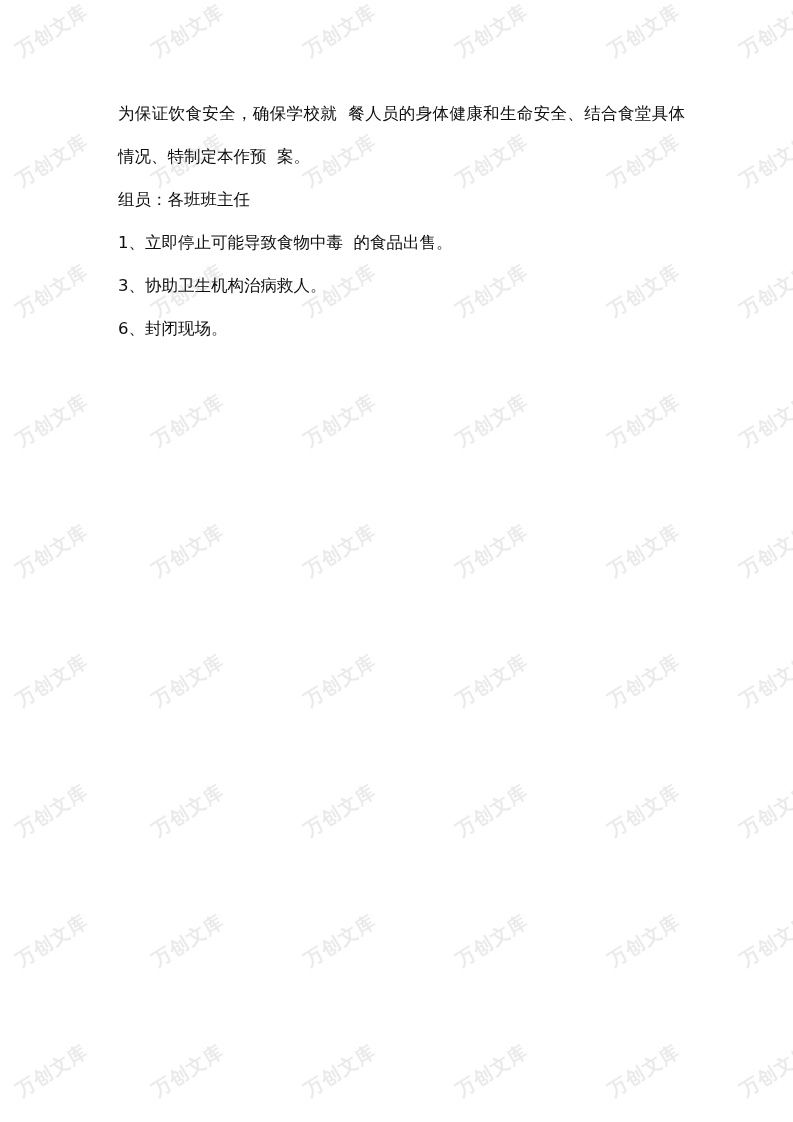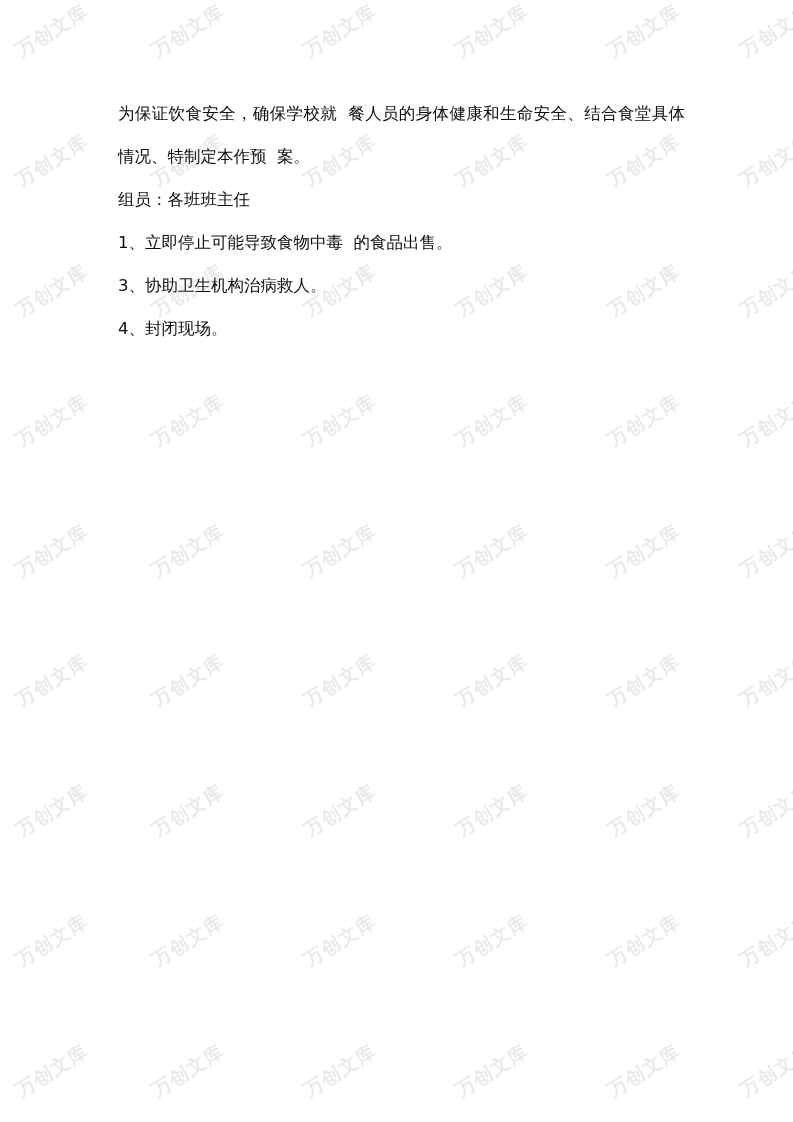--- a/index.html
+++ b/index.html
@@ -57,21 +57,21 @@
 </head>
 <body>
 
 <div class="page">
 
   <div class="doc">
     <p class="para">为保证饮食安全，确保学校就  餐人员的身体健康和生命安全、结合食堂具体情况、特制定本作预  案。</p>
     <p class="para">组员：各班班主任</p>
     <p class="para">1、立即停止可能导致食物中毒  的食品出售。</p>
     <p class="para">3、协助卫生机构治病救人。</p>
-    <p class="para">4、封闭现场。</p>
+    <p class="para">6、封闭现场。</p>
   </div>
 
   <div class="watermark-layer">
       <span class="wm" style="left: 12px; top: 18px;">万创文库</span>
       <span class="wm" style="left: 148px; top: 18px;">万创文库</span>
       <span class="wm" style="left: 300px; top: 18px;">万创文库</span>
       <span class="wm" style="left: 452px; top: 18px;">万创文库</span>
       <span class="wm" style="left: 604px; top: 18px;">万创文库</span>
       <span class="wm" style="left: 736px; top: 18px;">万创文库</span>
       <span class="wm" style="left: 12px; top: 148px;">万创文库</span>

